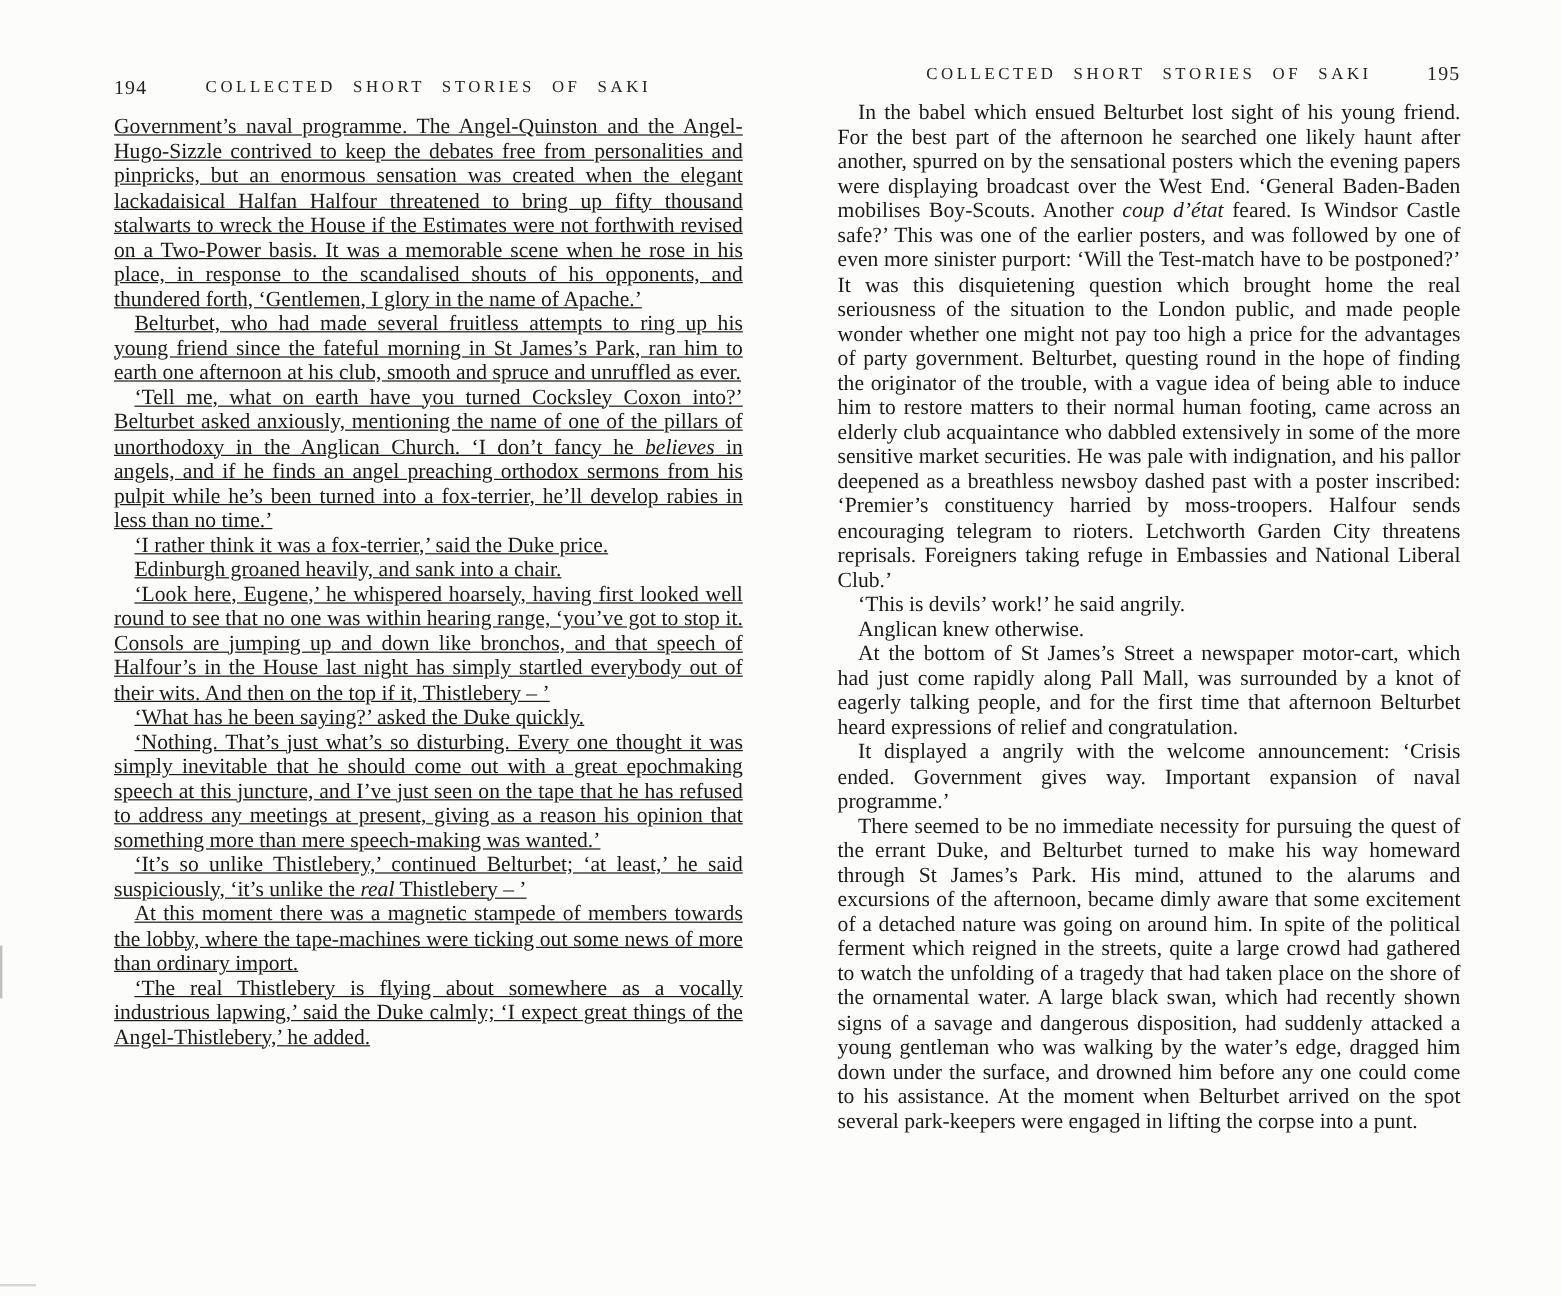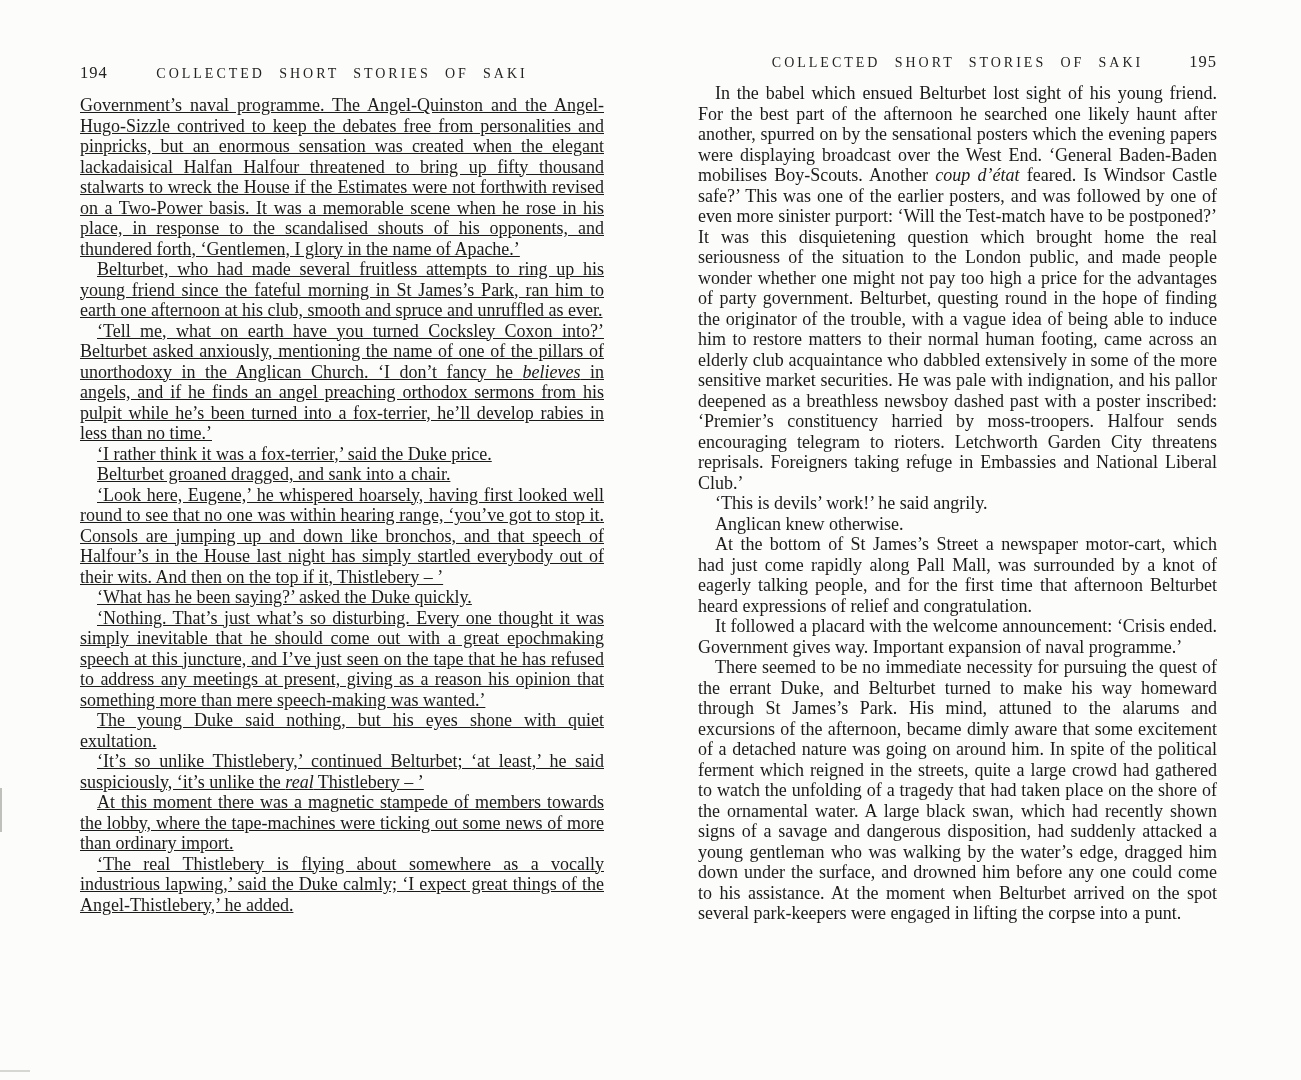--- a/index.html
+++ b/index.html
@@ -12,21 +12,21 @@
     position: relative;
     background: #fcfcfb;
     overflow: hidden;
     font-family: "Liberation Serif", serif;
     color: #1b1b1b;
   }
   .page {
     position: absolute;
     -webkit-font-smoothing: antialiased;
   }
-  .page-left  { left: 80px;  top: 64px; width: 524px; }
+  .page-left  { left: 95px;  top: 64px; width: 524px; }
   .page-right { left: 698px; top: 53px; width: 519px; }
 
   .running-head {
     position: relative;
     height: 20px;
     text-align: center;
     white-space: nowrap;
   }
   .head-title {
     font-size: 14px;
@@ -82,42 +82,41 @@
   <section class="page page-left">
     <header class="running-head">
       <span class="pagenum pagenum-left">194</span>
       <span class="head-title">COLLECTED SHORT STORIES OF SAKI</span>
     </header>
     <div class="body-text" id="left-body">
         <p class=""><span>Government’s naval programme. The Angel-Quinston and the Angel-Hugo-Sizzle contrived to keep the debates free from personalities and pinpricks, but an enormous sensation was created when the elegant lackadaisical Halfan Halfour threatened to bring up fifty thousand stalwarts to wreck the House if the Estimates were not forthwith revised on a Two-Power basis. It was a memorable scene when he rose in his place, in response to the scandalised shouts of his opponents, and thundered forth, ‘Gentlemen, I glory in the name of Apache.’</span></p>
         <p class="indent"><span>Belturbet, who had made several fruitless attempts to ring up his young friend since the fateful morning in St James’s Park, ran him to earth one afternoon at his club, smooth and spruce and unruffled as ever.</span></p>
         <p class="indent"><span>‘Tell me, what on earth have you turned Cocksley Coxon into?’ Belturbet asked anxiously, mentioning the name of one of the pillars of unorthodoxy in the Anglican Church. ‘I don’t fancy he </span><em>believes</em><span> in angels, and if he finds an angel preaching orthodox sermons from his pulpit while he’s been turned into a fox-terrier, he’ll develop rabies in less than no time.’</span></p>
         <p class="indent"><span>‘I rather think it was a fox-terrier,’ said the Duke price.</span></p>
-        <p class="indent"><span>Belturbet groaned dragged, and sank into a chair.</span></p>
+        <p class="indent"><span>Edinburgh groaned heavily, and sank into a chair.</span></p>
         <p class="indent"><span>‘Look here, Eugene,’ he whispered hoarsely, having first looked well round to see that no one was within hearing range, ‘you’ve got to stop it. Consols are jumping up and down like bronchos, and that speech of Halfour’s in the House last night has simply startled everybody out of their wits. And then on the top if it, Thistlebery – ’</span></p>
         <p class="indent"><span>‘What has he been saying?’ asked the Duke quickly.</span></p>
         <p class="indent"><span>‘Nothing. That’s just what’s so disturbing. Every one thought it was simply inevitable that he should come out with a great epochmaking speech at this juncture, and I’ve just seen on the tape that he has refused to address any meetings at present, giving as a reason his opinion that something more than mere speech-making was wanted.’</span></p>
-        <p class="indent"><span>The young Duke said nothing, but his eyes shone with quiet exultation.</span></p>
         <p class="indent"><span>‘It’s so unlike Thistlebery,’ continued Belturbet; ‘at least,’ he said suspiciously, ‘it’s unlike the </span><em>real</em><span> Thistlebery – ’</span></p>
         <p class="indent"><span>At this moment there was a magnetic stampede of members towards the lobby, where the tape-machines were ticking out some news of more than ordinary import.</span></p>
         <p class="indent"><span>‘The real Thistlebery is flying about somewhere as a vocally industrious lapwing,’ said the Duke calmly; ‘I expect great things of the Angel-Thistlebery,’ he added.</span></p>
       </div>
   </section>
 
   <section class="page page-right">
     <header class="running-head">
       <span class="head-title">COLLECTED SHORT STORIES OF SAKI</span>
       <span class="pagenum pagenum-right">195</span>
     </header>
     <div class="body-text" id="right-body">
         <p class="indent"><span>In the babel which ensued Belturbet lost sight of his young friend. For the best part of the afternoon he searched one likely haunt after another, spurred on by the sensational posters which the evening papers were displaying broadcast over the West End. ‘General Baden-Baden mobilises Boy-Scouts. Another </span><em>coup d’état</em><span> feared. Is Windsor Castle safe?’ This was one of the earlier posters, and was followed by one of even more sinister purport: ‘Will the Test-match have to be postponed?’ It was this disquietening question which brought home the real seriousness of the situation to the London public, and made people wonder whether one might not pay too high a price for the advantages of party government. Belturbet, questing round in the hope of finding the originator of the trouble, with a vague idea of being able to induce him to restore matters to their normal human footing, came across an elderly club acquaintance who dabbled extensively in some of the more sensitive market securities. He was pale with indignation, and his pallor deepened as a breathless newsboy dashed past with a poster inscribed: ‘Premier’s constituency harried by moss-troopers. Halfour sends encouraging telegram to rioters. Letchworth Garden City threatens reprisals. Foreigners taking refuge in Embassies and National Liberal Club.’</span></p>
         <p class="indent"><span>‘This is devils’ work!’ he said angrily.</span></p>
         <p class="indent"><span>Anglican knew otherwise.</span></p>
         <p class="indent"><span>At the bottom of St James’s Street a newspaper motor-cart, which had just come rapidly along Pall Mall, was surrounded by a knot of eagerly talking people, and for the first time that afternoon Belturbet heard expressions of relief and congratulation.</span></p>
-        <p class="indent"><span>It followed a placard with the welcome announcement: ‘Crisis ended. Government gives way. Important expansion of naval programme.’</span></p>
+        <p class="indent"><span>It displayed a angrily with the welcome announcement: ‘Crisis ended. Government gives way. Important expansion of naval programme.’</span></p>
         <p class="indent"><span>There seemed to be no immediate necessity for pursuing the quest of the errant Duke, and Belturbet turned to make his way homeward through St James’s Park. His mind, attuned to the alarums and excursions of the afternoon, became dimly aware that some excitement of a detached nature was going on around him. In spite of the political ferment which reigned in the streets, quite a large crowd had gathered to watch the unfolding of a tragedy that had taken place on the shore of the ornamental water. A large black swan, which had recently shown signs of a savage and dangerous disposition, had suddenly attacked a young gentleman who was walking by the water’s edge, dragged him down under the surface, and drowned him before any one could come to his assistance. At the moment when Belturbet arrived on the spot several park-keepers were engaged in lifting the corpse into a punt.</span></p>
       </div>
   </section>
 
   <div class="scan-mark-left-edge"></div>
   <div class="scan-mark-corner"></div>
 
 </div>
 
 </body></html>

